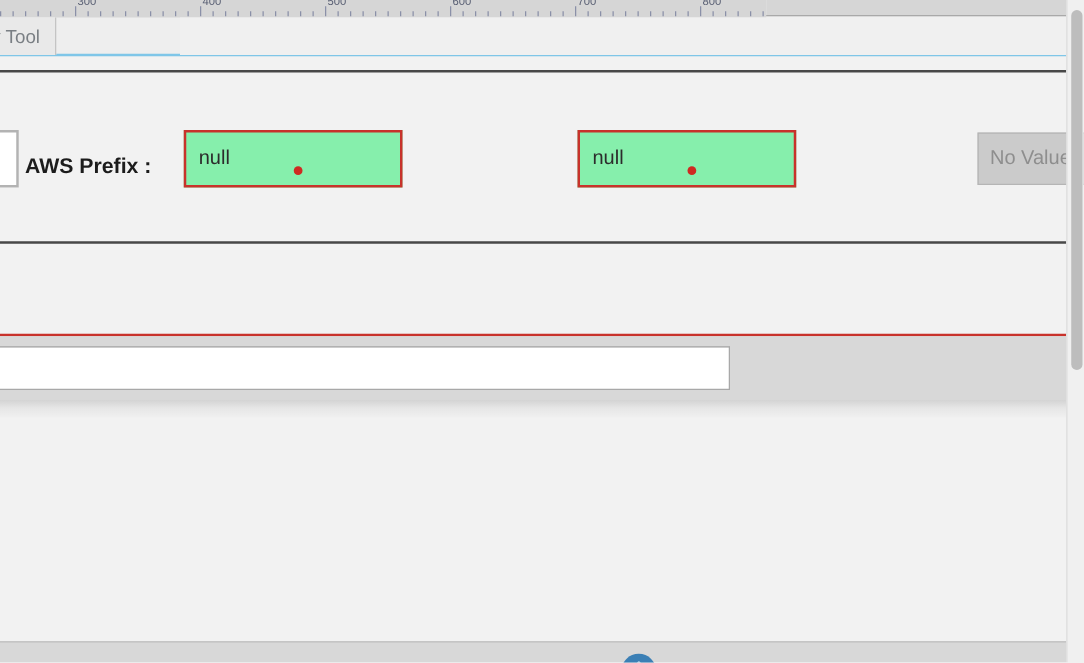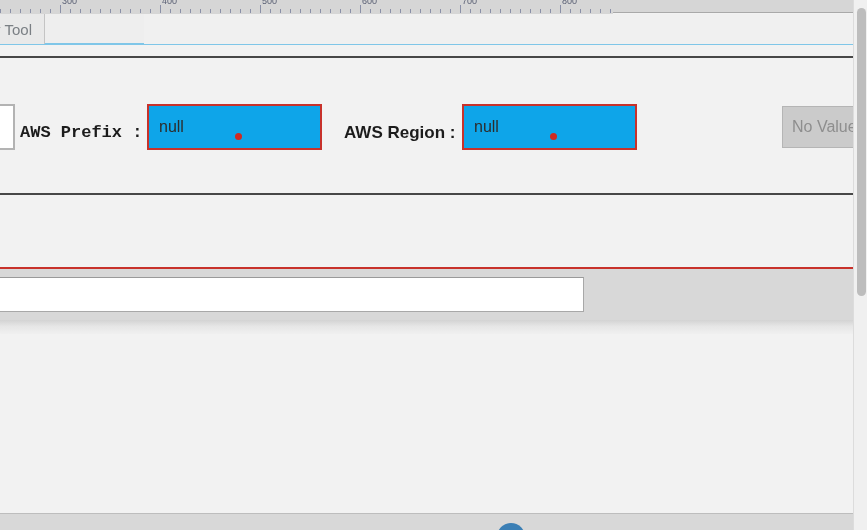--- a/index.html
+++ b/index.html
@@ -144,21 +144,21 @@
     font-weight: bold;
     color: #1c1c1c;
     font-family: "Liberation Sans", sans-serif;
     white-space: nowrap;
     top: 19px;
   }
   .txtbox {
     position: absolute;
     top: 0;
     height: 46px;
-    background: #0ea5e9;
+    background: #86efac;
     border: 2px solid #c8322b;
     display: flex;
     align-items: center;
     padding-left: 10px;
   }
   .txtbox .val {
     font-size: 16px;
     color: #2c2c2c;
     font-family: "Liberation Sans", sans-serif;
   }
@@ -351,27 +351,26 @@
   <div class="panel">
 
     <div class="hr-dark" style="top:10px;"></div>
 
     <div class="form-row">
 
       <div class="txtbox partial-left">
         <span class="val"></span>
       </div>
 
-      <span class="field-label" style="left:20px;font-family:Liberation Mono, monospace;">AWS Prefix :</span>
+      <span class="field-label" style="left:20px;">AWS Prefix :</span>
       <div class="txtbox" style="left:147px; width:175px;">
         <span class="val">null</span>
         <span class="reddot"></span>
       </div>
 
-      <span class="field-label" style="left:344px;">AWS Region :</span>
       <div class="txtbox" style="left:462px; width:175px;">
         <span class="val">null</span>
         <span class="reddot"></span>
       </div>
 
       <div class="combo-disabled" style="left:782px; width:86px;">
         <span class="ph">No Value</span>
       </div>
     </div>
 

